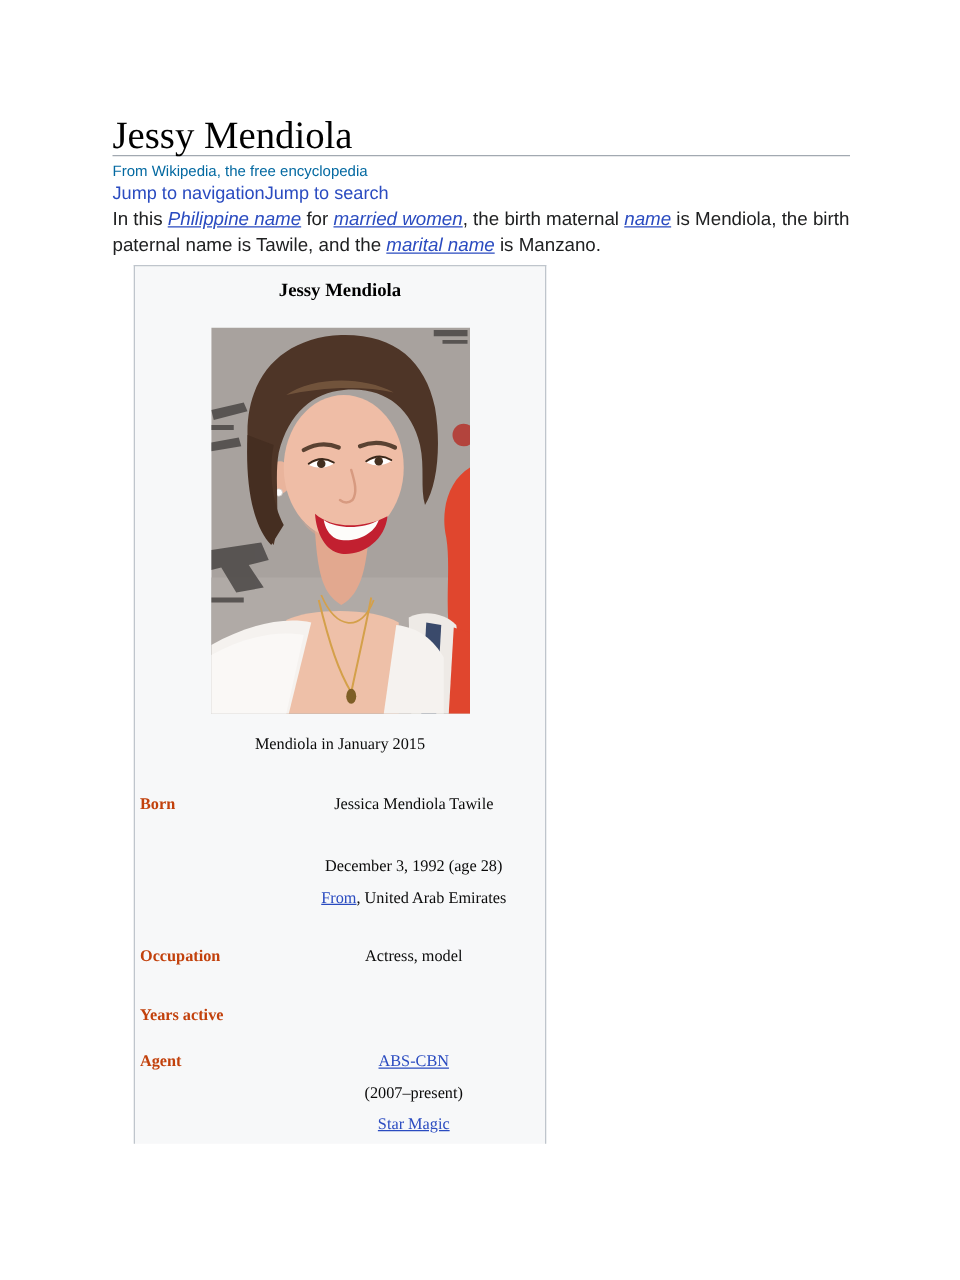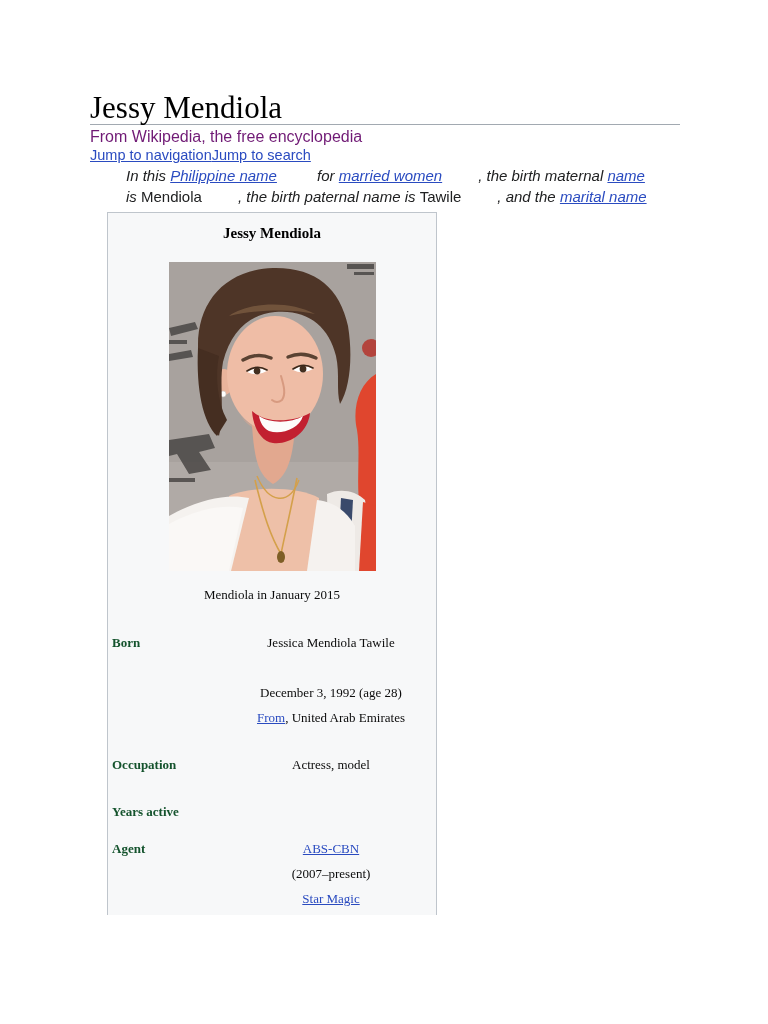--- a/index.html
+++ b/index.html
@@ -15,40 +15,40 @@
     font-family:"Liberation Sans",sans-serif;color:#202122;
     position:relative;overflow:hidden;
   }
   .page{position:absolute;inset:0;background:#fff;}
   .content{position:absolute;left:90px;top:92px;width:590px;}
   h1.title{
     margin:0;font-family:"Liberation Serif",serif;font-weight:400;
     font-size:31px;line-height:32px;color:#000;
     border-bottom:1px solid var(--rule-gray);
   }
-  .site-sub{margin-top:5px;font-size:16px;line-height:14px;color:#701a75;}
+  .site-sub{margin-top:5px;font-size:12px;line-height:14px;color:#0369a1;}
   .jump{margin-top:3px;font-size:14.5px;line-height:17px;}
-  .jump a{color:var(--link-blue);text-decoration:underline;cursor:pointer;}
+  .jump a{color:var(--link-blue);cursor:pointer;}
   .hatnote{margin-top:1px;font-size:15px;line-height:21px;color:#202122;}
-  .hatnote .it{font-style:italic;margin-left:36px;}
+  .hatnote .it{}
   .hatnote .up{font-style:normal;}
   .hatnote a{color:var(--link-blue);font-style:italic;text-decoration:underline;cursor:pointer;text-align:center;}
 
   .infobox{
     position:absolute;left:107px;top:212px;width:330px;height:703px;
     background:var(--infobox-bg);
     border:1px solid var(--infobox-border);border-bottom:none;
     font-family:"Liberation Serif",serif;color:#0b0b0b;overflow:hidden;
   }
   .infobox-title{padding-top:13px;text-align:center;font-weight:bold;font-size:15px;line-height:15px;color:#000;}
   .infobox-image{margin:21px auto 0;width:207px;height:309px;display:block;}
   .infobox-caption{margin-top:16px;text-align:center;font-size:13px;line-height:15px;}
   .infobox-rows{margin-top:33px;}
   .ib-row{display:flex;margin-bottom:22px;}
-  .ib-label{width:124px;padding-left:4px;font-weight:bold;font-size:13px;line-height:15px;color:#14532d;}
+  .ib-label{width:124px;padding-left:4px;font-weight:bold;font-size:13px;line-height:15px;color:#c2410c;}
   .ib-value{flex:1;font-size:13px;line-height:15px;padding-right:6px;text-align:center;}
   .ib-value p{margin:0 0 10px;}
   .ib-value a{color:var(--link-blue);text-decoration:underline;cursor:pointer;}
 </style>
 </head>
 <body>
 
 <div class="page">
 
   <div class="content">

